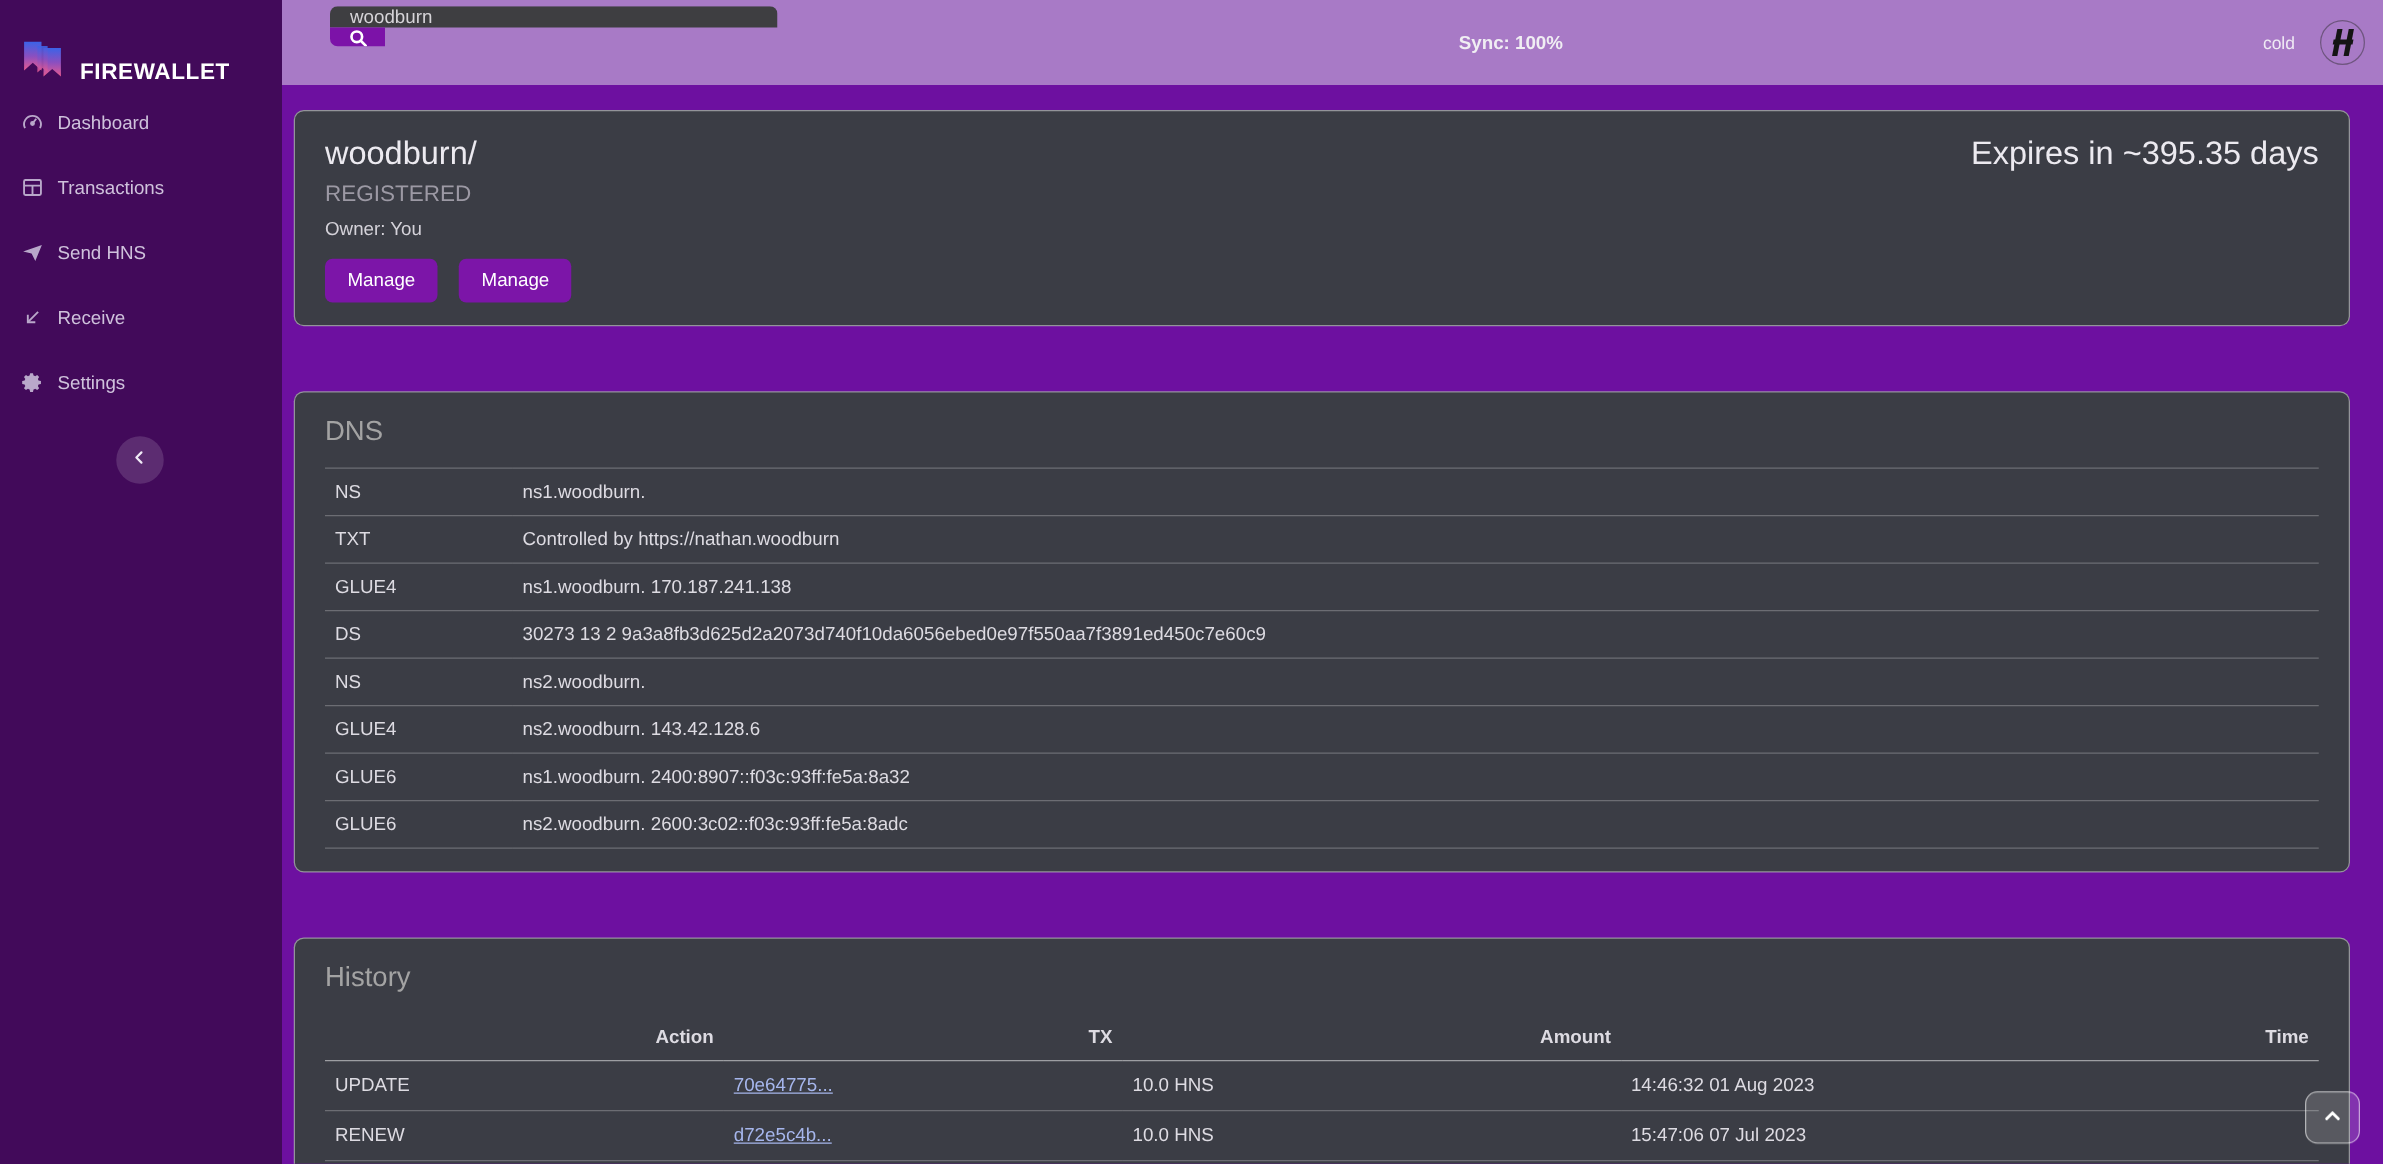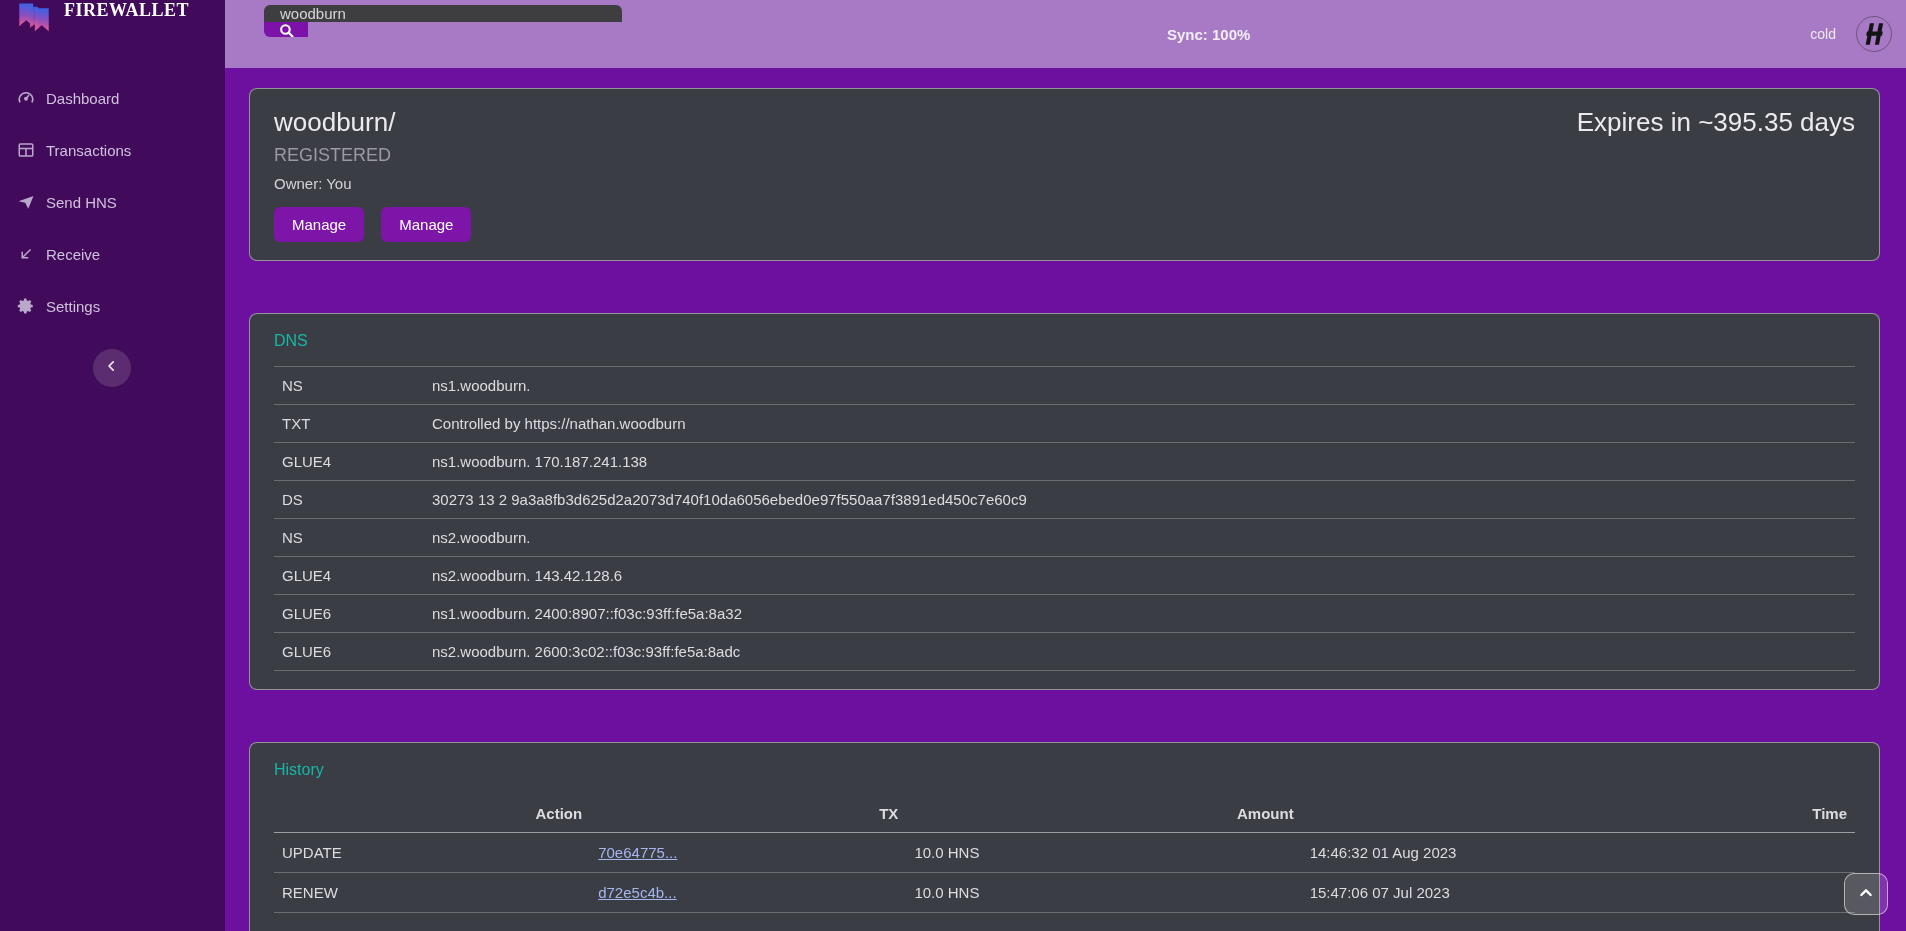--- a/index.html
+++ b/index.html
@@ -2,21 +2,21 @@
 <html><head>
 <meta charset="utf-8">
 <style>
   * { margin:0; padding:0; box-sizing:border-box; }
   html,body { width:1906px; height:931px; overflow:hidden;
     font-family:"Liberation Sans", sans-serif; background:#6d10a0; }
 
   
   .sidebar { position:fixed; left:0; top:0; bottom:0; width:225px;
     background:#420a5a; z-index:30; }
-  .brand { height:68px; display:flex; align-items:flex-start; gap:12px; padding:0 16px;font-family:Liberation Serif, serif; }
+  .brand { height:68px; display:flex; align-items:flex-end; gap:12px; padding:0 16px; }
   .brand-name { color:#ffffff; font-size:18px; font-weight:bold; letter-spacing:.5px; }
   .nav { padding-top:4px; }
   .nav-item { height:52px; display:flex; align-items:center; gap:11px;
     padding:0 17px; color:#cfc2dc; font-size:15px; cursor:pointer; }
   .nav-item .nicon { width:18px; height:18px; color:#b9a8ca; flex:0 0 18px; }
   .collapse-btn { width:38px; height:38px; border-radius:50%;
     background:rgba(255,255,255,.14); border:none; color:#efe9f5;
     position:absolute; left:93px; top:349px; font-size:17px; cursor:pointer;
     display:flex; align-items:center; justify-content:center; }
 
@@ -34,38 +34,38 @@
     align-items:center; color:#f0eef3; font-size:15px;font-weight:bold; }
   .wallet-chip { position:absolute; right:14px; top:0; height:68px;
     display:flex; align-items:center; gap:20px; }
   .wallet-name { color:#efeaf4; font-size:14px; }
   .hns-logo { width:36px; height:36px; border-radius:50%;
     border:1px solid rgba(40,40,40,.45); display:flex; align-items:center;
     justify-content:center; cursor:pointer; }
 
   
   .main { position:absolute; left:225px; top:68px; right:0; bottom:0;
-    background:#6d10a0; padding:20px 26px 0 24px; overflow:hidden; }
+    background:#6d10a0; padding:20px 26px 0 10px; overflow:hidden; }
   .card { background:#3b3d45; border:1px solid rgba(255,255,255,.45);
     border-radius:8px; color:#e2e0e6; margin-bottom:52px; }
   .card-pad { padding:18px 24px; }
 
   
   .domain-card { display:flex; justify-content:space-between; min-height:160px; }
   .domain-title { font-size:26px; font-weight:500; color:#eceaf0; }
   .domain-status { font-size:18px; color:#9c99a4; margin-top:7px; }
   .domain-owner { font-size:15px; color:#d4d2d9; margin-top:9px; }
   .btn-row { margin-top:15px; display:flex; gap:17px; }
   .btn { background:#7c15a8; color:#ffffff; border:none; border-radius:6px;
     padding:9px 18px; font-size:15px; cursor:pointer;
     font-family:"Liberation Sans", sans-serif; }
   .expires { font-size:26px; font-weight:500; color:#eceaf0; }
 
   
-  .card-title { font-size:16px; font-weight:500; color:#14b8a6; margin-bottom:16px; }
+  .card-title { font-size:22px; font-weight:500; color:#a3a3a3; margin-bottom:16px; }
   table { width:100%; border-collapse:collapse; font-size:15px; color:#dddbe2; }
   .dns-table td { padding:10px 8px; border-top:1px solid rgba(255,255,255,.25); }
   .dns-table tr:last-child td { border-bottom:1px solid rgba(255,255,255,.25); }
   .dns-table td.rtype { width:150px; }
   .hist-table th { text-align:right; font-weight:bold; padding:10px 8px;
     border-bottom:1px solid rgba(255,255,255,.5); }
   .hist-table td { padding:11px 8px; border-bottom:1px solid rgba(255,255,255,.25); }
   .col-action { width:20%; } .col-tx { width:20%; }
   .col-amount { width:25%; } .col-time { width:35%; }
   .tx-link { color:#a6b6ec; text-decoration:underline; cursor:pointer; }

